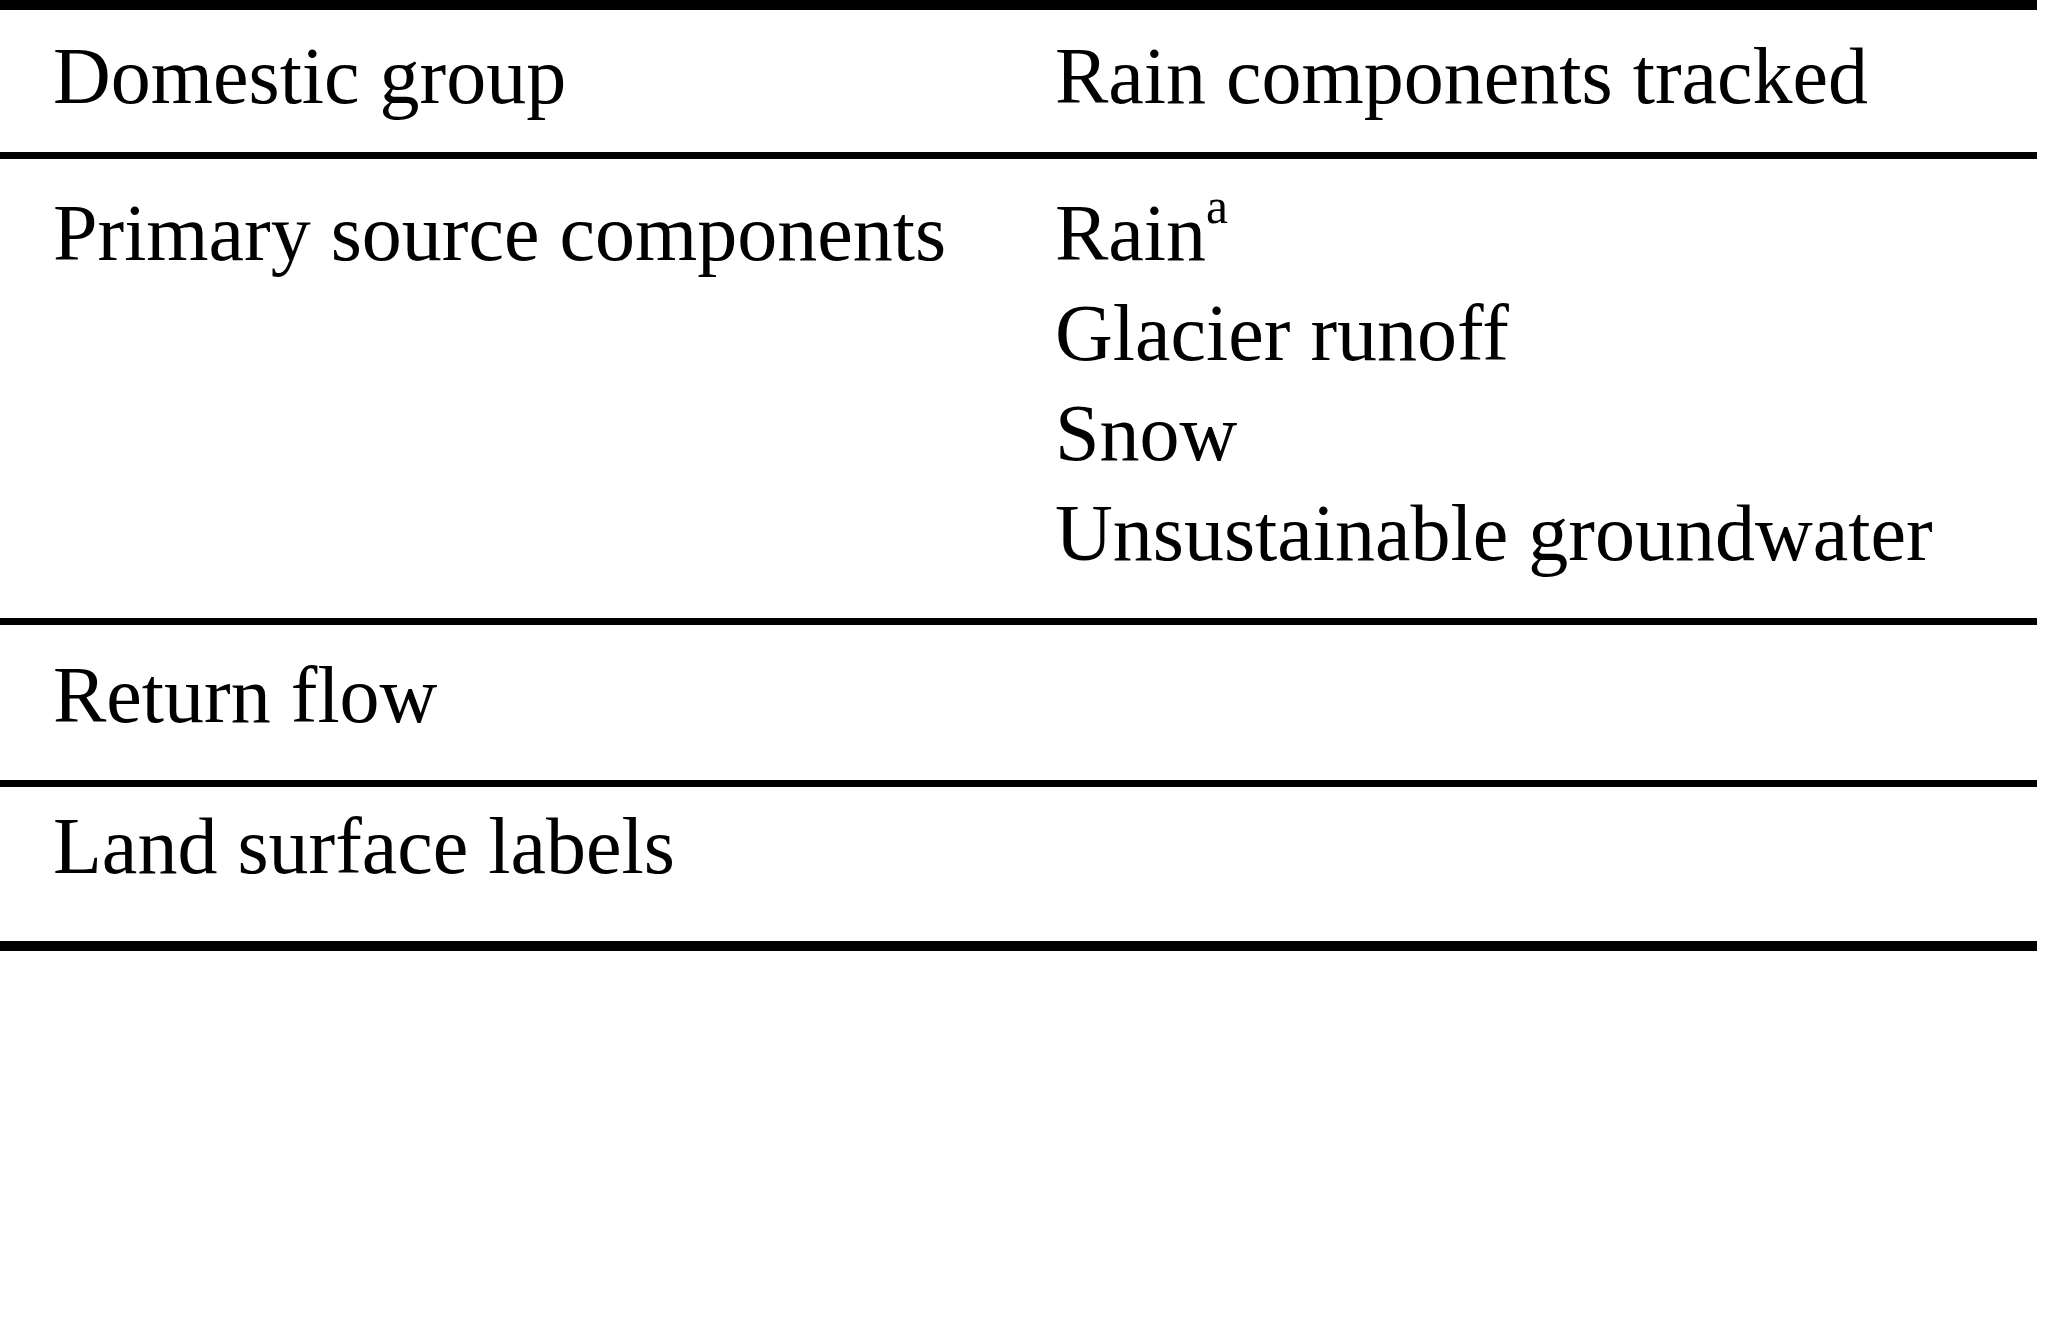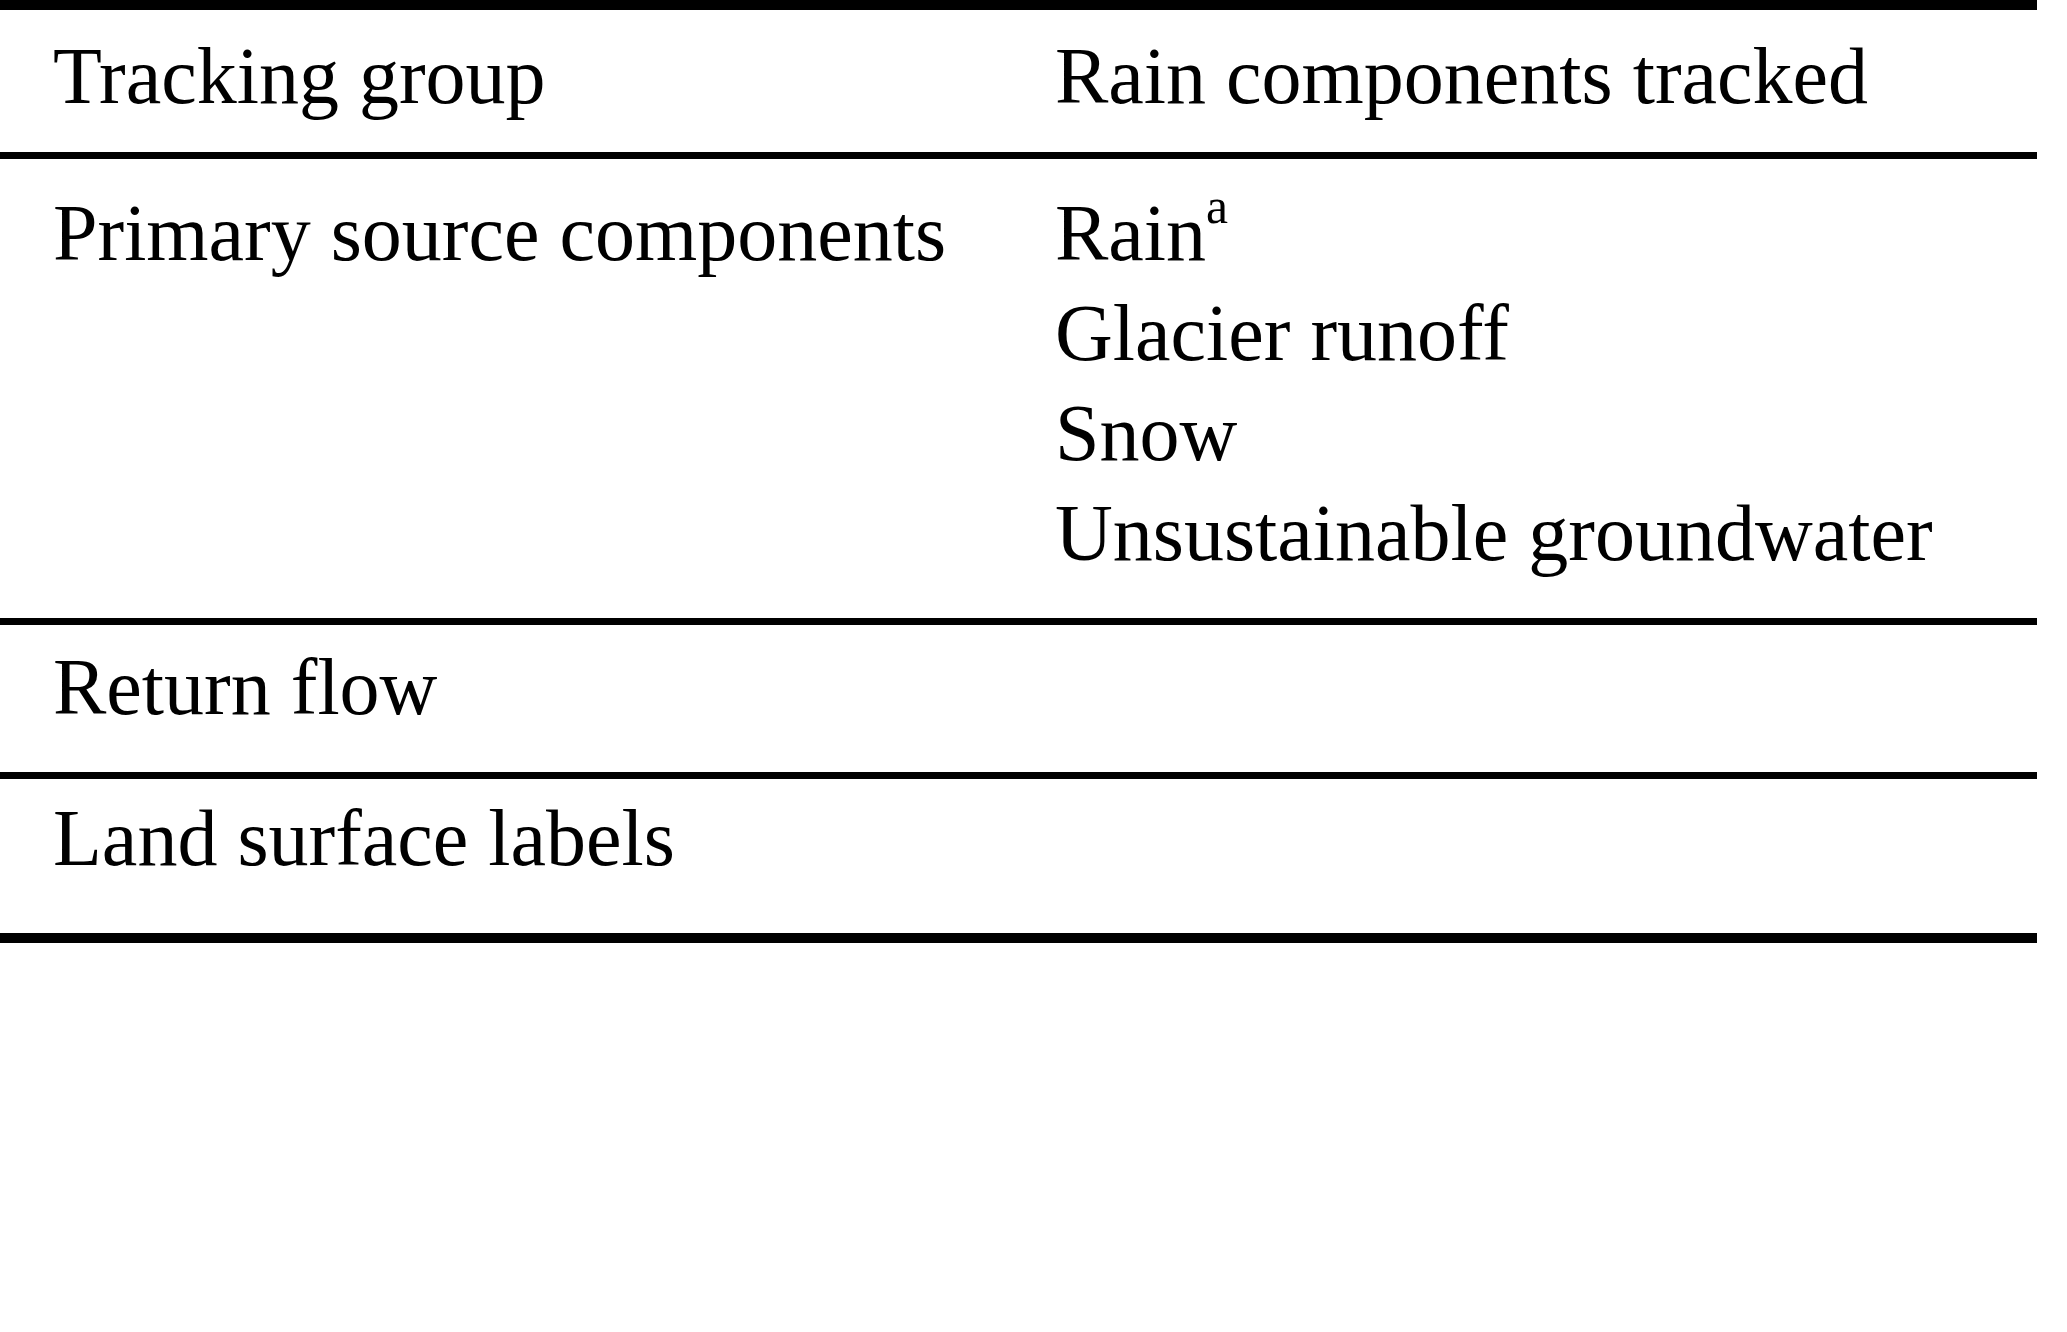--- a/index.html
+++ b/index.html
@@ -25,21 +25,21 @@
   .rule-top    { height: 10px; }
   .rule-mid    { height: 7px; }
   .rule-bottom { height: 10px; }
   .row {
     display: grid;
     grid-template-columns: 1055px 1fr;
     align-items: start;
   }
   .header-row  { padding: 16px 0 26px 0; }
   .group-row-0 { padding: 24px 0 35px 0; }
-  .group-row-1 { padding: 12px 0 35px 0; }
+  .group-row-1 { padding: 20px 0 35px 0; }
   .group-row-2 { padding: 9px 0 45px 0; }
   .cell {
     line-height: 100px;
   }
   .cell.left {
     padding-left: 53px;
   }
   .cell.right .line {
     line-height: 100px;
     white-space: pre;
@@ -55,21 +55,21 @@
     font-style: italic;
   }
 </style>
 </head>
 <body>
 
 <div class="table">
   <div class="rule rule-top"></div>
 
   <div class="row header-row">
-    <div class="cell left">Tracking group</div>
+    <div class="cell left">Domestic group</div>
     <div class="cell right">Rain components tracked</div>
   </div>
 
   <div class="rule rule-mid"></div>
 
   <div id="table-body">
       <div class="row group-row-0">
         <div class="cell left">Primary source components</div>
         <div class="cell right">
           <div class="line"><span>Rain</span><sup class="fnmark">a</sup></div>

